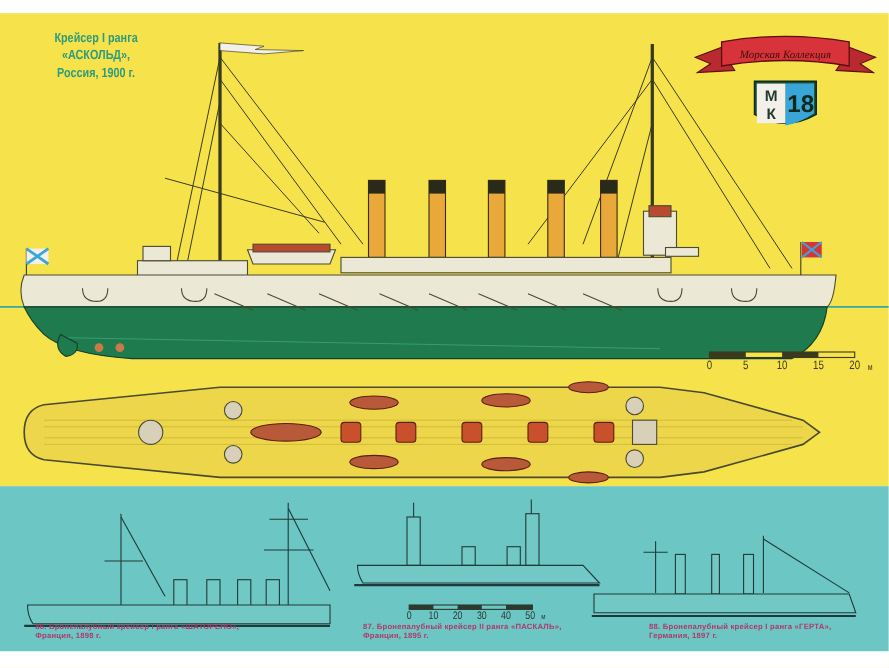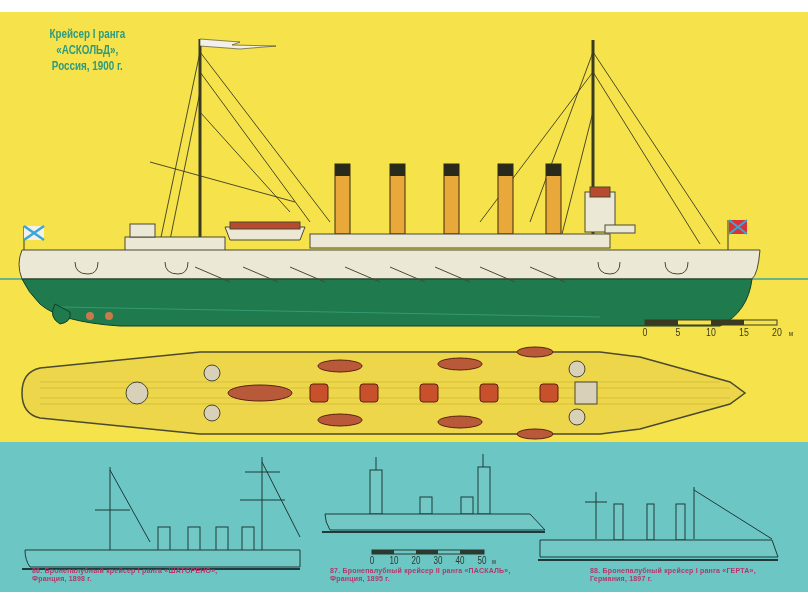--- a/index.html
+++ b/index.html
@@ -24,20 +24,34 @@
 
   <div class="yellow-panel"></div>
   <div class="blue-panel"></div>
 
   <div class="title-block">
     <div>Крейсер I ранга</div>
     <div>«АСКОЛЬД»,</div>
     <div>Россия, 1900 г.</div>
   </div>
 
+  <div class="logo">
+    <svg width="180" height="90" viewBox="0 0 180 90">
+      <path d="M8,22 L40,10 L36,22 L44,34 L10,36 L22,28 Z" fill="#b82a30" stroke="#5a1010" stroke-width="1"></path>
+      <path d="M172,22 L140,10 L144,22 L136,34 L170,36 L158,28 Z" fill="#b82a30" stroke="#5a1010" stroke-width="1"></path>
+      <path d="M32,8 Q90,-2 148,8 L148,30 Q90,20 32,30 Z" fill="#d8323a" stroke="#5a1010" stroke-width="1.2"></path>
+      <text x="90" y="23" font-size="10" text-anchor="middle" fill="#3a1008" font-style="italic" font-family="Liberation Serif, serif">Морская Коллекция</text>
+      <path d="M62,44 L118,44 L118,74 Q90,90 62,74 Z" fill="#1f5a3a" stroke="#0f2a1a" stroke-width="1.5"></path>
+      <path d="M90,46 L116,46 L116,73 Q103,82 90,84 Z" fill="#3aa6d8"></path>
+      <rect x="64" y="46" width="26" height="36" fill="#f2f0e8"></rect>
+      <text x="77" y="62" font-size="14" font-weight="bold" text-anchor="middle" fill="#1f3a2a" font-family="Liberation Sans, sans-serif">М</text>
+      <text x="77" y="78" font-size="14" font-weight="bold" text-anchor="middle" fill="#1f3a2a" font-family="Liberation Sans, sans-serif">К</text>
+      <text x="104" y="72" font-size="22" font-weight="bold" text-anchor="middle" fill="#0f2a1a" font-family="Liberation Sans, sans-serif" transform="scale(1,1)">18</text>
+    </svg>
+  </div>
 
   <svg style="position:absolute;left:0;top:0" width="808" height="330" viewBox="0 0 808 330">
 
     <line x1="0" y1="267" x2="808" y2="267" stroke="#3aa6a0" stroke-width="1.5"></line>
 
     <g stroke="#3a3a20" stroke-width="0.9" fill="none">
       <line x1="200" y1="27" x2="200" y2="228"></line>
       <line x1="200" y1="40" x2="330" y2="210"></line>
       <line x1="200" y1="60" x2="310" y2="210"></line>
       <line x1="200" y1="40" x2="160" y2="230"></line>

